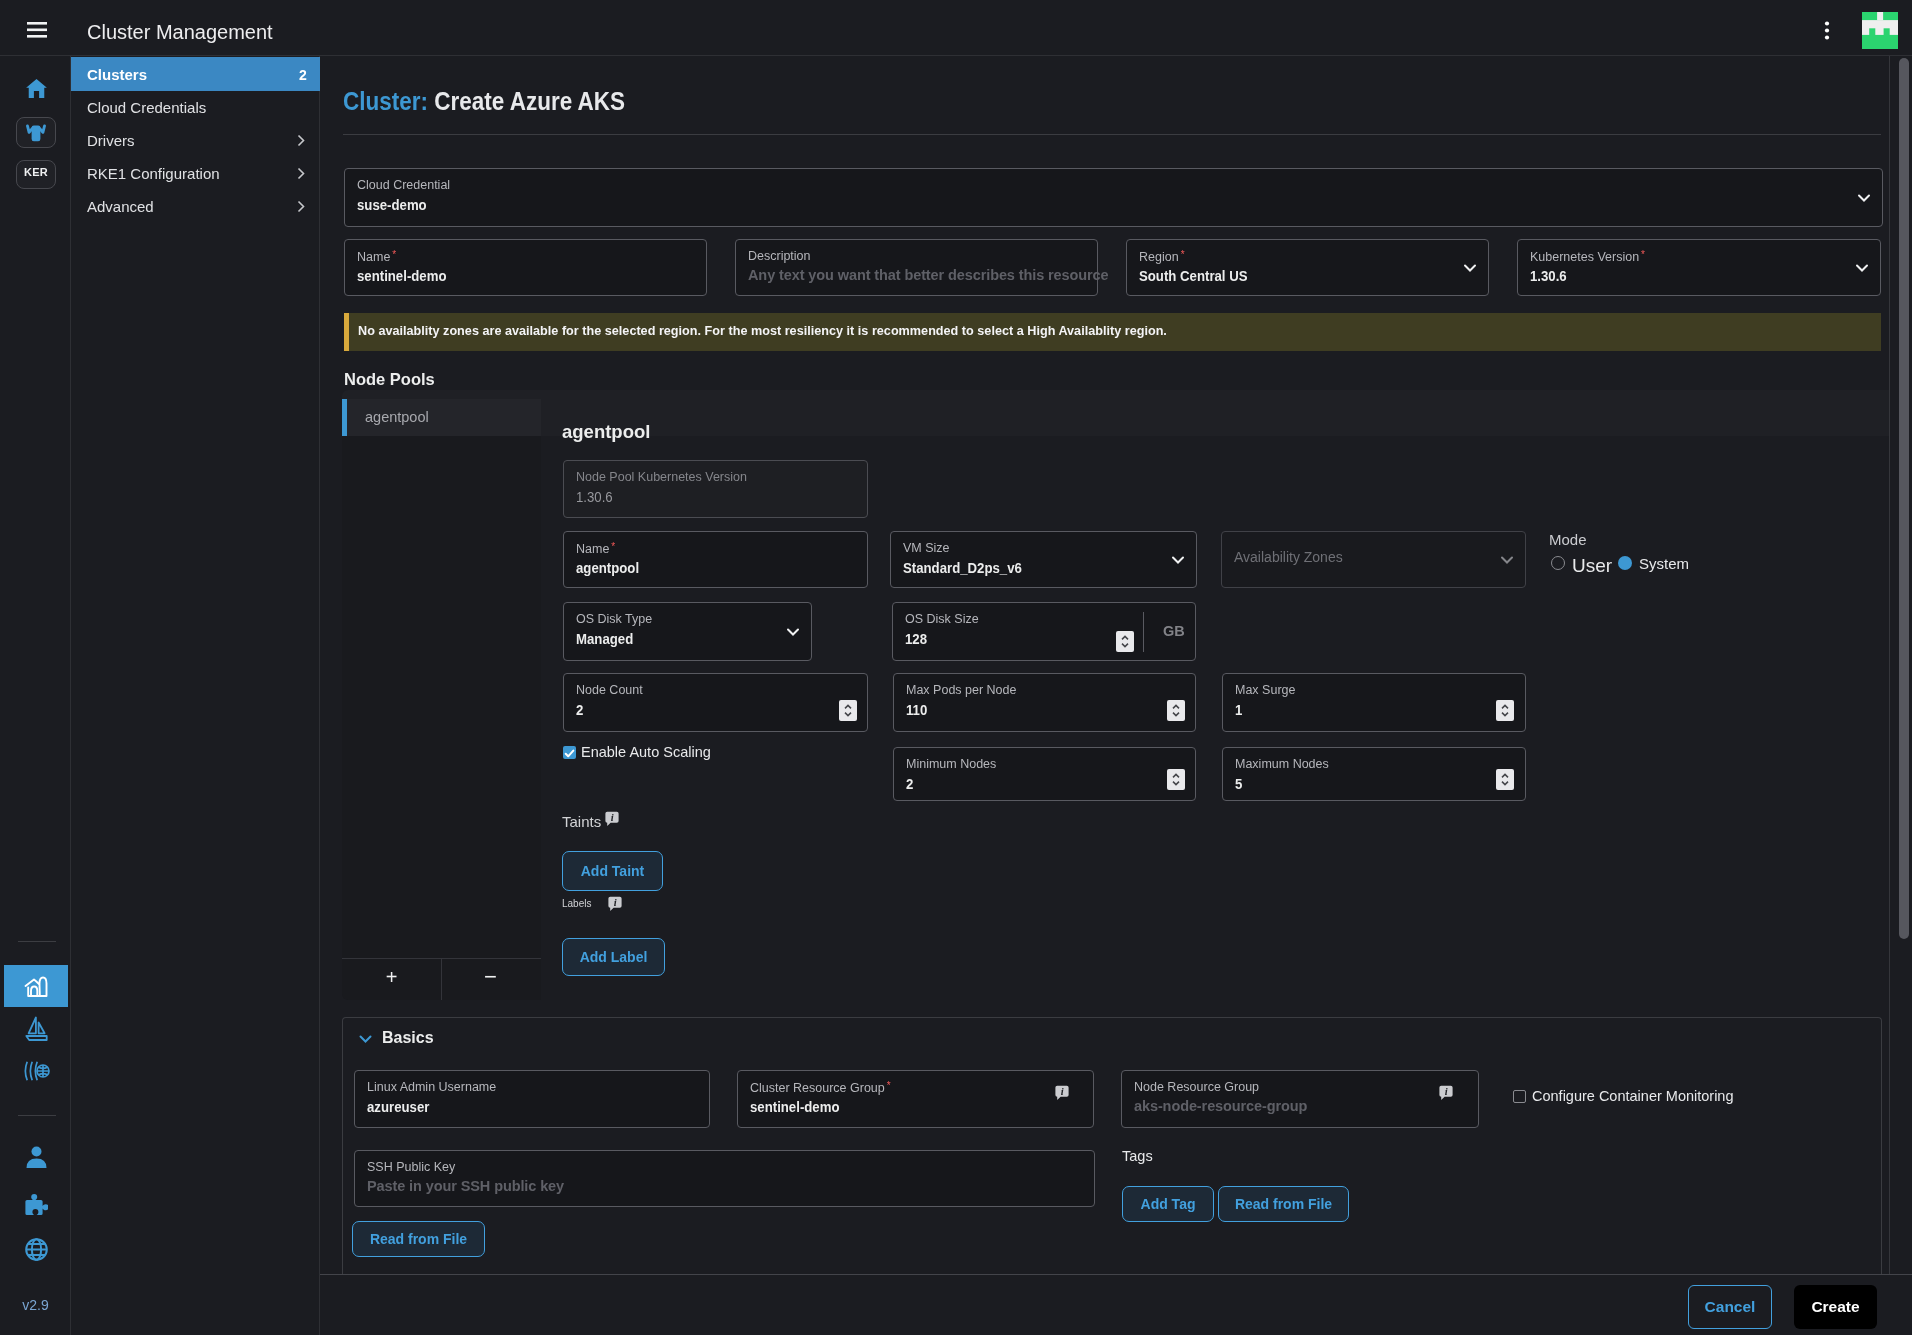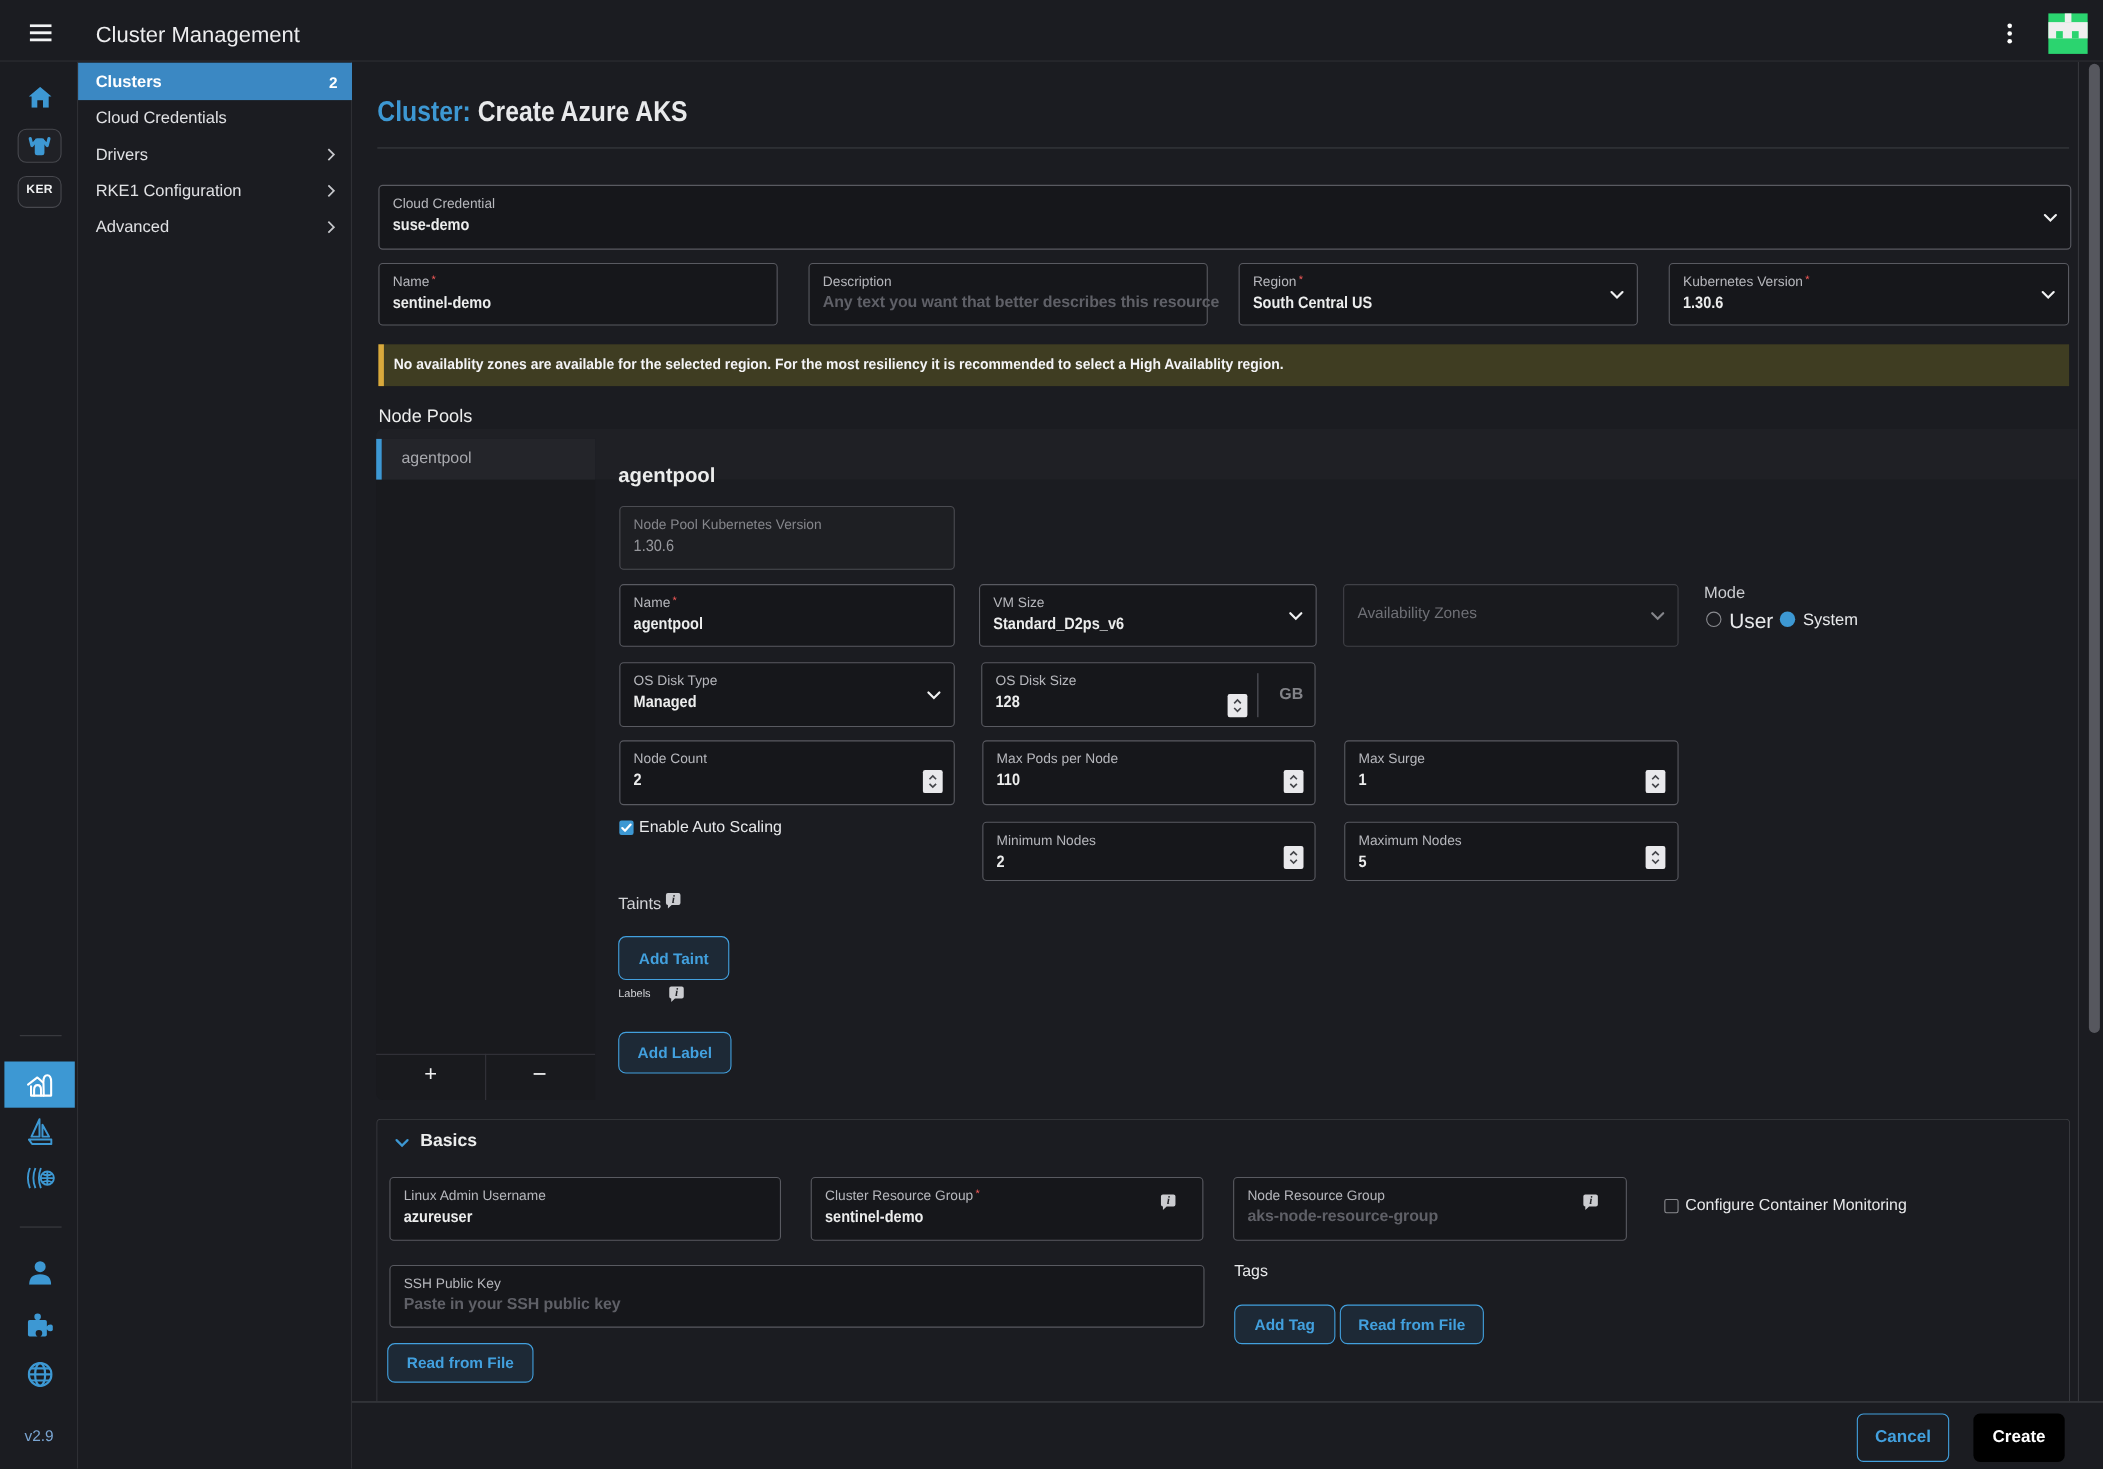--- a/index.html
+++ b/index.html
@@ -155,21 +155,21 @@
 </div>
 <div class="box" style="left:1517px;top:239px;width:364px;height:57px">
  <div class="lbl">Kubernetes Version<i class="ast">*</i></div>
     <div class="val">1.30.6</div>
     <svg class="chev" width="14" height="9" fill="none" stroke="#f0f1f2" stroke-width="2" stroke-linecap="round">
       <path d="M2 1.5 L7 6.5 L12 1.5"></path>
     </svg>
 </div>
 <div class="abs" style="left:344px;top:313px;width:1537px;height:38px;background:#3f3d22;border-left:5px solid #d9a93c"></div>
 <div class="txt" style="left:358px;top:323px;font-size:13.5px;font-weight:700;color:#f4f4f6;transform:scaleX(0.937);transform-origin:left center">No availablity zones are available for the selected region. For the most resiliency it is recommended to select a High Availablity region.</div>
-<div class="txt" style="left:344px;top:370px;font-size:16.5px;font-weight:400;color:#eceded">Node Pools</div>
+<div class="txt" style="left:344px;top:370px;font-size:16.5px;font-weight:700;color:#eceded">Node Pools</div>
 <div class="abs" style="left:342px;top:390px;width:1547px;height:46px;background:#1f2025;border-top-left-radius:6px"></div>
 <div class="abs" style="left:342px;top:436px;width:199px;height:564px;background:#191a1e;border-bottom-left-radius:6px"></div>
 <div class="abs" style="left:347px;top:399px;width:194px;height:37px;background:#24252a"></div>
 <div class="abs" style="left:342px;top:399px;width:5px;height:37px;background:#3d98d3"></div>
 <div class="txt" style="left:365px;top:409px;font-size:14.5px;color:#a8a9ae">agentpool</div>
 <div class="abs" style="left:342px;top:958px;width:199px;height:1px;background:#33343a"></div>
 <div class="abs" style="left:441px;top:958px;width:1px;height:42px;background:#33343a"></div>
 <div class="txt" style="left:342px;top:966px;width:99px;text-align:center;font-size:20px;font-weight:400;color:#f0f1f2">+</div>
 <div class="txt" style="left:442px;top:964px;width:97px;text-align:center;font-size:22px;font-weight:400;color:#f0f1f2">−</div>
 
@@ -193,21 +193,21 @@
  <div class="lbl" style="color:#6f7076;font-size:14px;top:17px">Availability Zones</div>
     <svg class="chev" width="14" height="9" fill="none" stroke="#85868b" stroke-width="2" stroke-linecap="round">
       <path d="M2 1.5 L7 6.5 L12 1.5"></path>
     </svg>
 </div>
 <div class="txt" style="left:1549px;top:531px;font-size:15px;color:#cbccd0">Mode</div>
 <div class="abs" style="left:1551px;top:556px;width:14px;height:14px;border:1.5px solid #8a8b90;border-radius:50%"></div>
 <div class="txt" style="left:1572px;top:555px;font-size:19px;color:#e8e9eb">User</div>
 <div class="abs" style="left:1618px;top:556px;width:14px;height:14px;background:#3d98d3;border-radius:50%"></div>
 <div class="txt" style="left:1639px;top:555px;font-size:15px;color:#e8e9eb">System</div>
-<div class="box" style="left:563px;top:602px;width:305px;height:59px">
+<div class="box" style="left:563px;top:602px;width:249px;height:59px">
  <div class="lbl">OS Disk Type</div>
     <div class="val">Managed</div>
     <svg class="chev" width="14" height="9" fill="none" stroke="#f0f1f2" stroke-width="2" stroke-linecap="round">
       <path d="M2 1.5 L7 6.5 L12 1.5"></path>
     </svg>
 </div>
 <div class="box" style="left:892px;top:602px;width:304px;height:59px">
  <div class="lbl">OS Disk Size</div>
     <div class="val">128</div>
  <div class="spin" style="left:223px;top:28px"><svg width="18" height="21" viewBox="0 0 18 21" fill="none" stroke="#44454a" stroke-width="1.5">

